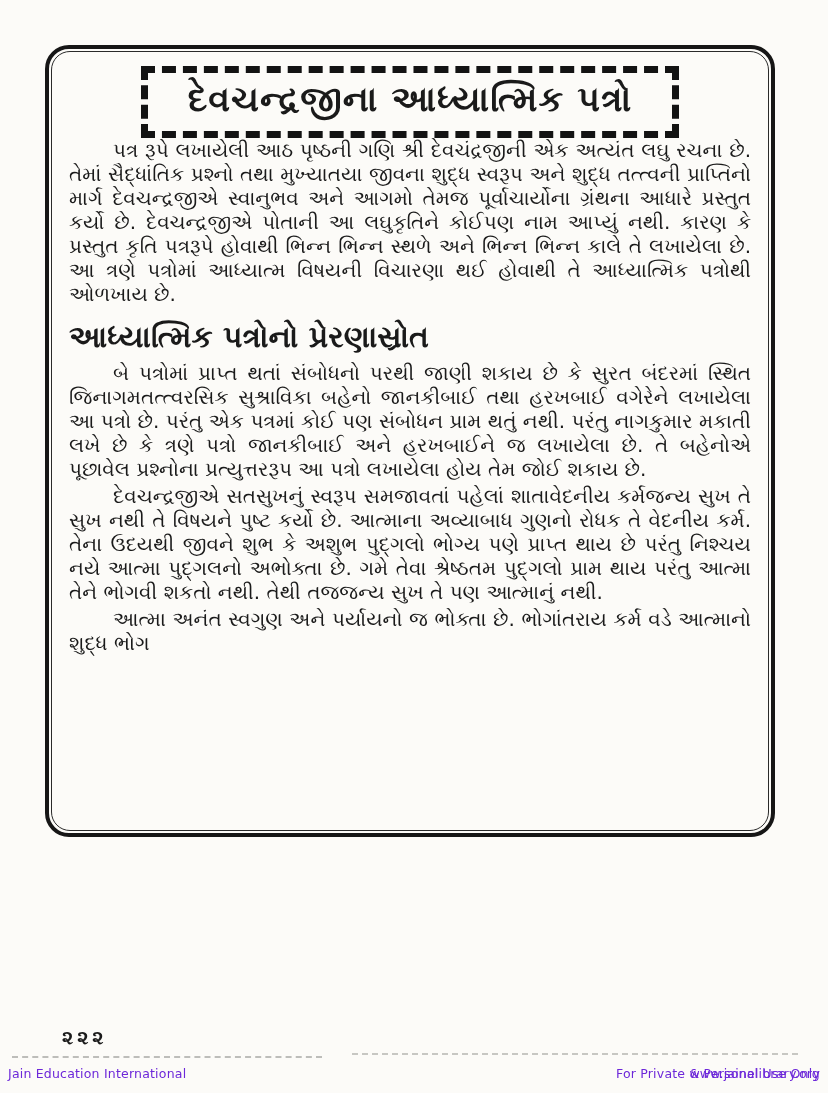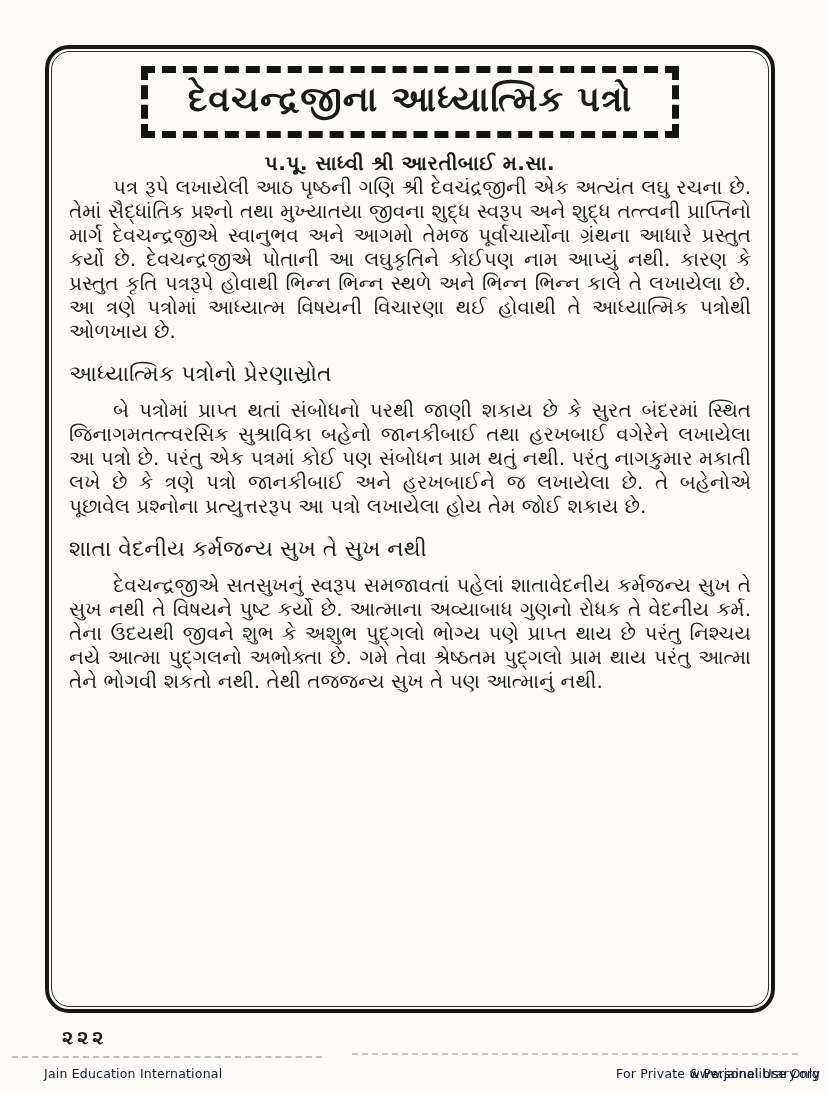--- a/index.html
+++ b/index.html
@@ -14,21 +14,21 @@
     font-family: "DejaVu Sans", sans-serif;
     color: #1a1a1a;
     overflow: hidden;
   }
   
   .frame {
     position: absolute;
     left: 45px;
     top: 45px;
     width: 730px;
-    height: 968px;
+    height: 792px;
     border: 4px solid #161616;
     border-radius: 24px;
     box-sizing: border-box;
     background: #fcfbf8;
   }
   .frame::after {
     content: "";
     position: absolute;
     inset: 2px;
     border: 1px solid #2a2a2a;
@@ -68,22 +68,22 @@
     margin-top: 0;
     font-size: 20px;
     line-height: 24px;
     text-align: justify;
   }
   .body-text p {
     margin: 0 0 3px 0;
     text-indent: 44px;
   }
   .body-text h2 {
-    font-size: 22px;
-    font-weight: normal;
+    font-size: 30px;
+    font-weight: bold;
     margin: 19px 0 12px 0;
     text-indent: 0;
   }
   
   .footer-row {
     position: absolute;
     left: 62px;
     right: 64px;
     top: 1026px;
     display: flex;
@@ -115,55 +115,53 @@
   }
   
   .watermark-row {
     position: absolute;
     left: 8px;
     right: 8px;
     top: 1066px;
     display: flex;
     justify-content: space-between;
     font-size: 12.5px;
-    color: #0f172a;
+    color: #6d28d9;
     letter-spacing: 0.2px;
-    margin-left: 36px;
   }
   .watermark-center {
     position: absolute;
     left: 16px;
     right: 0;
     text-align: right;
   }
   .watermark-left { position: relative; z-index: 1; }
   .watermark-right { position: relative; z-index: 1; text-align: center; }
 </style>
 </head>
 <body>
 
 <div class="frame">
   <div class="frame-inner">
 
     <div class="title-box">
       <div class="title">દેવચન્દ્રજીના આધ્યાત્મિક પત્રો</div>
     </div>
 
-    <div class="author-line">પ.પૂ. સાધ્વી શ્રી આરતીબાઈ મ.સા.</div>
 
     <div class="body-text">
       <p>પત્ર રૂપે લખાયેલી આઠ પૃષ્ઠની ગણિ શ્રી દેવચંદ્રજીની એક અત્યંત લઘુ રચના છે. તેમાં સૈદ્ધાંતિક પ્રશ્નો તથા મુખ્યાતયા જીવના શુદ્ધ સ્વરૂપ અને શુદ્ધ તત્ત્વની પ્રાપ્તિનો માર્ગ દેવચન્દ્રજીએ સ્વાનુભવ અને આગમો તેમજ પૂર્વાચાર્યોના ગ્રંથના આધારે પ્રસ્તુત કર્યો છે. દેવચન્દ્રજીએ પોતાની આ લઘુકૃતિને કોઈપણ નામ આપ્યું નથી. કારણ કે પ્રસ્તુત કૃતિ પત્રરૂપે હોવાથી ભિન્ન ભિન્ન સ્થળે અને ભિન્ન ભિન્ન કાલે તે લખાયેલા છે. આ ત્રણે પત્રોમાં આધ્યાત્મ વિષયની વિચારણા થઈ હોવાથી તે આધ્યાત્મિક પત્રોથી ઓળખાય છે.</p>
 
       <h2>આધ્યાત્મિક પત્રોનો પ્રેરણાસ્રોત</h2>
 
       <p>બે પત્રોમાં પ્રાપ્ત થતાં સંબોધનો પરથી જાણી શકાય છે કે સુરત બંદરમાં સ્થિત જિનાગમતત્ત્વરસિક સુશ્રાવિકા બહેનો જાનકીબાઈ તથા હરખબાઈ વગેરેને લખાયેલા આ પત્રો છે. પરંતુ એક પત્રમાં કોઈ પણ સંબોધન પ્રામ થતું નથી. પરંતુ નાગકુમાર મકાતી લખે છે કે ત્રણે પત્રો જાનકીબાઈ અને હરખબાઈને જ લખાયેલા છે. તે બહેનોએ પૂછાવેલ પ્રશ્નોના પ્રત્યુત્તરરૂપ આ પત્રો લખાયેલા હોય તેમ જોઈ શકાય છે.</p>
 
-      <h2>શાતા વેદનીય કર્મજન્ય સુખ તે સુખ નથી</h2>
 
       <p>દેવચન્દ્રજીએ સતસુખનું સ્વરૂપ સમજાવતાં પહેલાં શાતાવેદનીય કર્મજન્ય સુખ તે સુખ નથી તે વિષયને પુષ્ટ કર્યો છે. આત્માના અવ્યાબાધ ગુણનો રોધક તે વેદનીય કર્મ. તેના ઉદયથી જીવને શુભ કે અશુભ પુદ્ગલો ભોગ્ય પણે પ્રાપ્ત થાય છે પરંતુ નિશ્ચય નયે આત્મા પુદ્ગલનો અભોક્તા છે. ગમે તેવા શ્રેષ્ઠતમ પુદ્ગલો પ્રામ થાય પરંતુ આત્મા તેને ભોગવી શકતો નથી. તેથી તજજન્ય સુખ તે પણ આત્માનું નથી.</p>
+      <p>આત્મા અનંત સ્વગુણ અને પર્યાયનો જ ભોક્તા છે. ભોગાંતરાય કર્મ વડે આત્માનો શુદ્ધ ભોગ</p>
     </div>
 
   </div>
 </div>
 
 <div class="footer-row">
   <span class="footer-page-number">૨૨૨</span>
 </div>
 
 <div class="scan-dash-left"></div>

